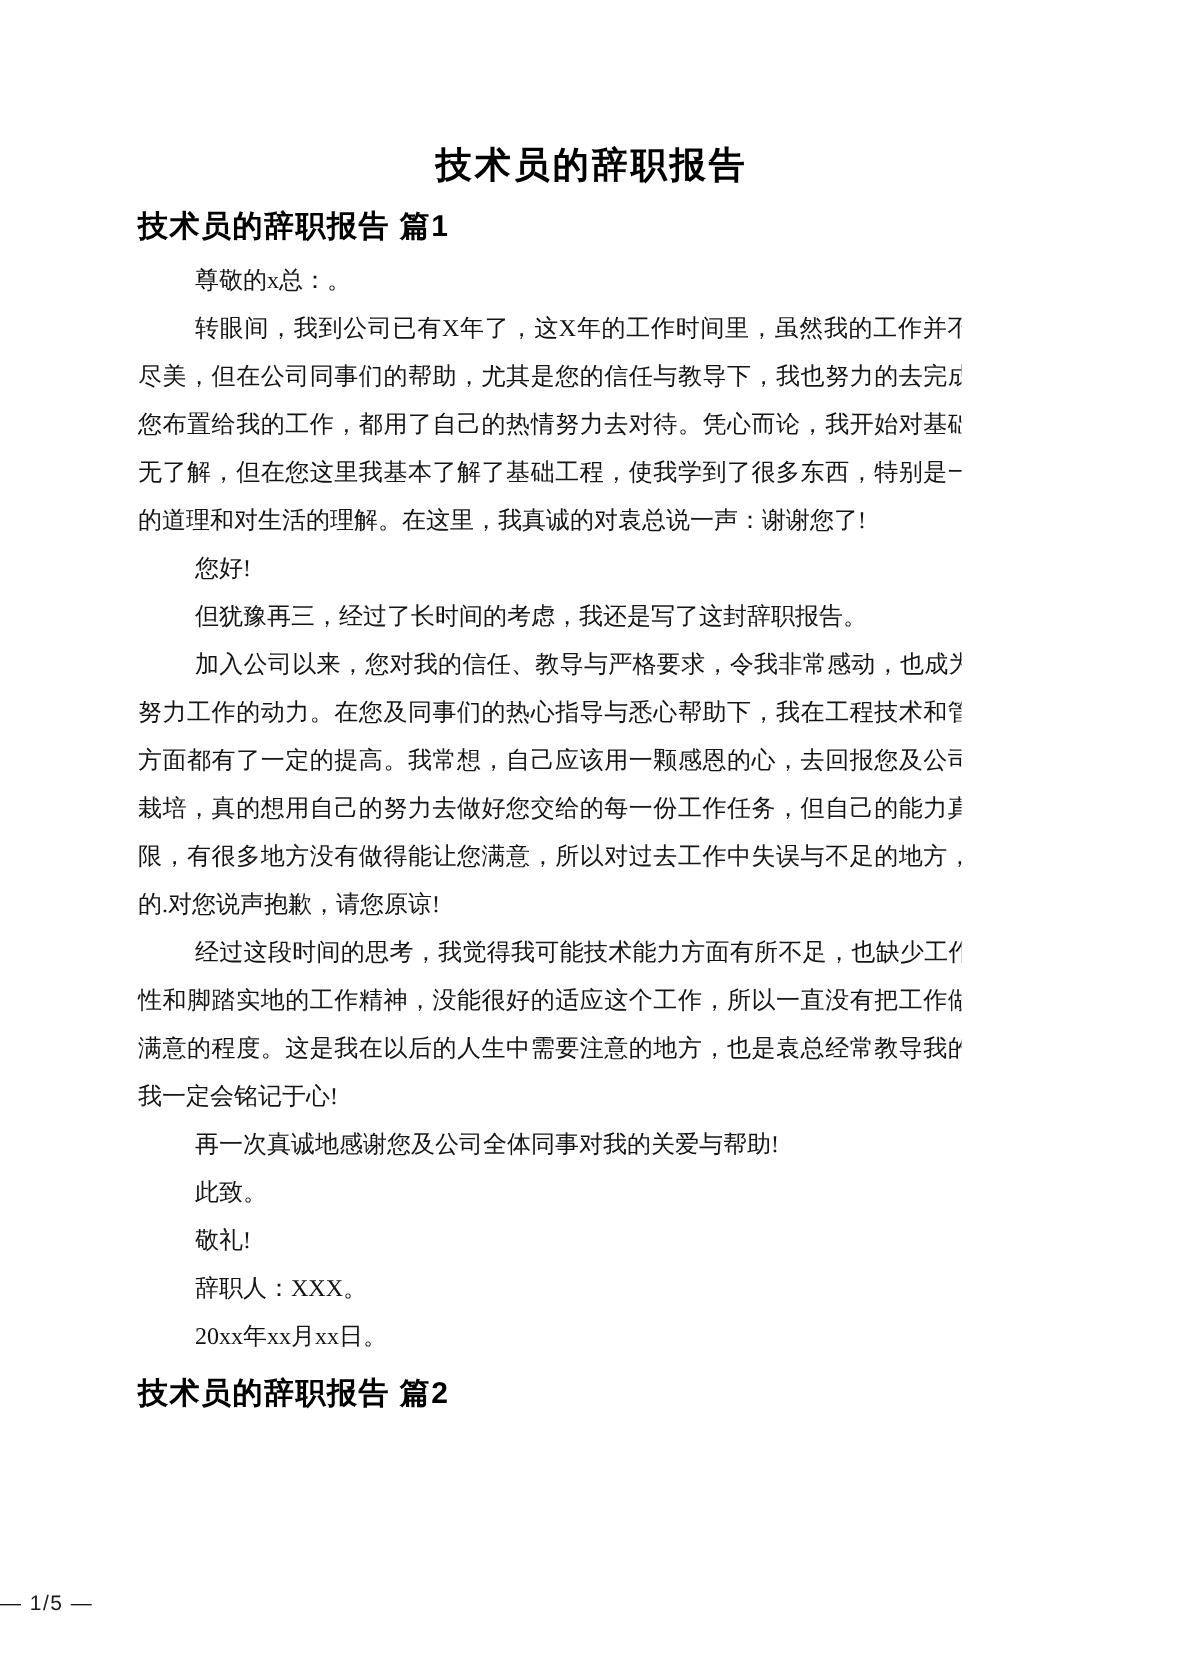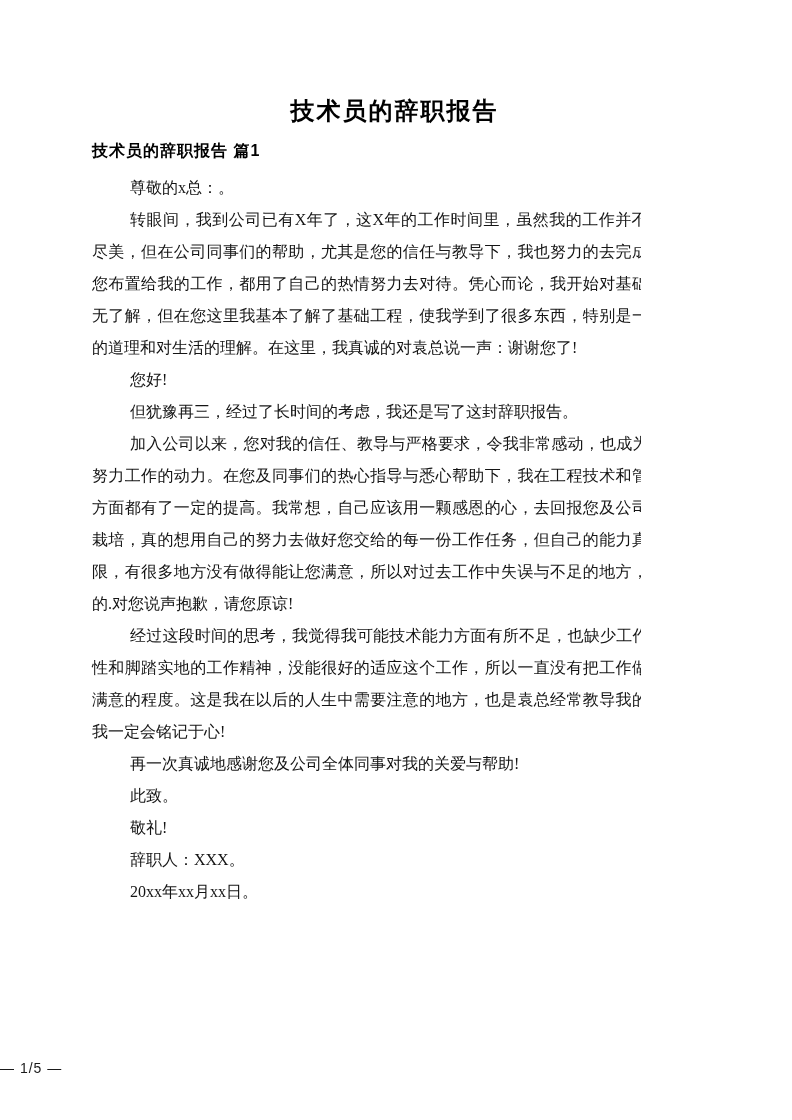--- a/index.html
+++ b/index.html
@@ -28,21 +28,21 @@
     font-weight: 700;
     font-size: 24px;
     line-height: 30px;
     letter-spacing: 2px;
     color: #000000;
   }
   .sec-heading {
     margin: 12px 0 8px 0;
     font-family: "Liberation Sans", "DejaVu Sans", sans-serif;
     font-weight: 700;
-    font-size: 16px;
+    font-size: 20px;
     line-height: 26px;
     letter-spacing: 1px;
     color: #000000;
   }
   .sec-heading.second {
     margin-top: 8px;
   }
   .body-text p {
     margin: 0;
     font-family: "Liberation Serif", "DejaVu Serif", serif;
@@ -82,17 +82,18 @@
       <p>但犹豫再三，经过了长时间的考虑，我还是写了这封辞职报告。</p>
       <p>加入公司以来，您对我的信任、教导与严格要求，令我非常感动，也成为激励我努力工作的动力。在您及同事们的热心指导与悉心帮助下，我在工程技术和管理能力方面都有了一定的提高。我常想，自己应该用一颗感恩的心，去回报您及公司对我的栽培，真的想用自己的努力去做好您交给的每一份工作任务，但自己的能力真的很有限，有很多地方没有做得能让您满意，所以对过去工作中失误与不足的地方，我真诚的.对您说声抱歉，请您原谅!</p>
       <p>经过这段时间的思考，我觉得我可能技术能力方面有所不足，也缺少工作的积极性和脚踏实地的工作精神，没能很好的适应这个工作，所以一直没有把工作做到令您满意的程度。这是我在以后的人生中需要注意的地方，也是袁总经常教导我的地方，我一定会铭记于心!</p>
       <p>再一次真诚地感谢您及公司全体同事对我的关爱与帮助!</p>
       <p>此致。</p>
       <p>敬礼!</p>
       <p>辞职人：XXX。</p>
       <p>20xx年xx月xx日。</p>
     </div>
 
+    <h2 class="sec-heading second">技术员的辞职报告 篇2</h2>
 
   </div>
 
   <div class="page-footer">— 1/5 —</div>
 </div>
 
 </body></html>

